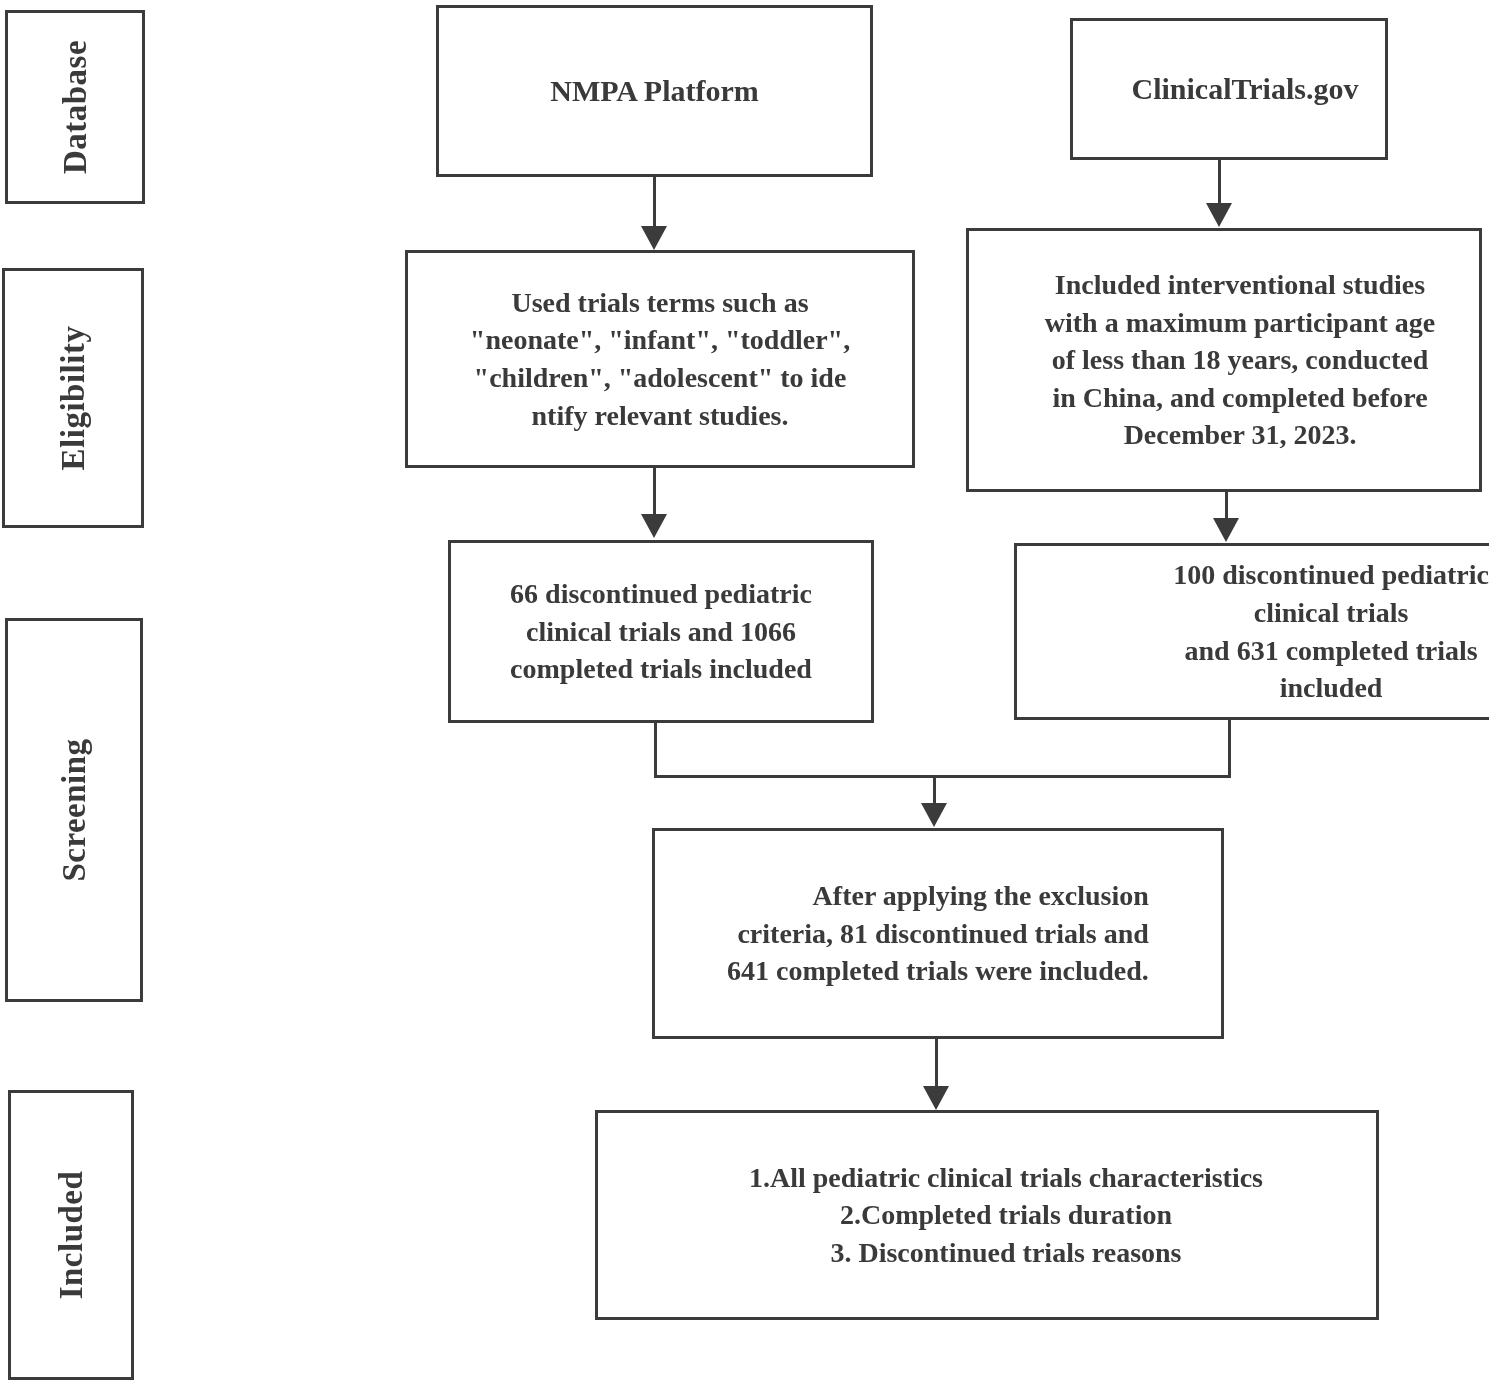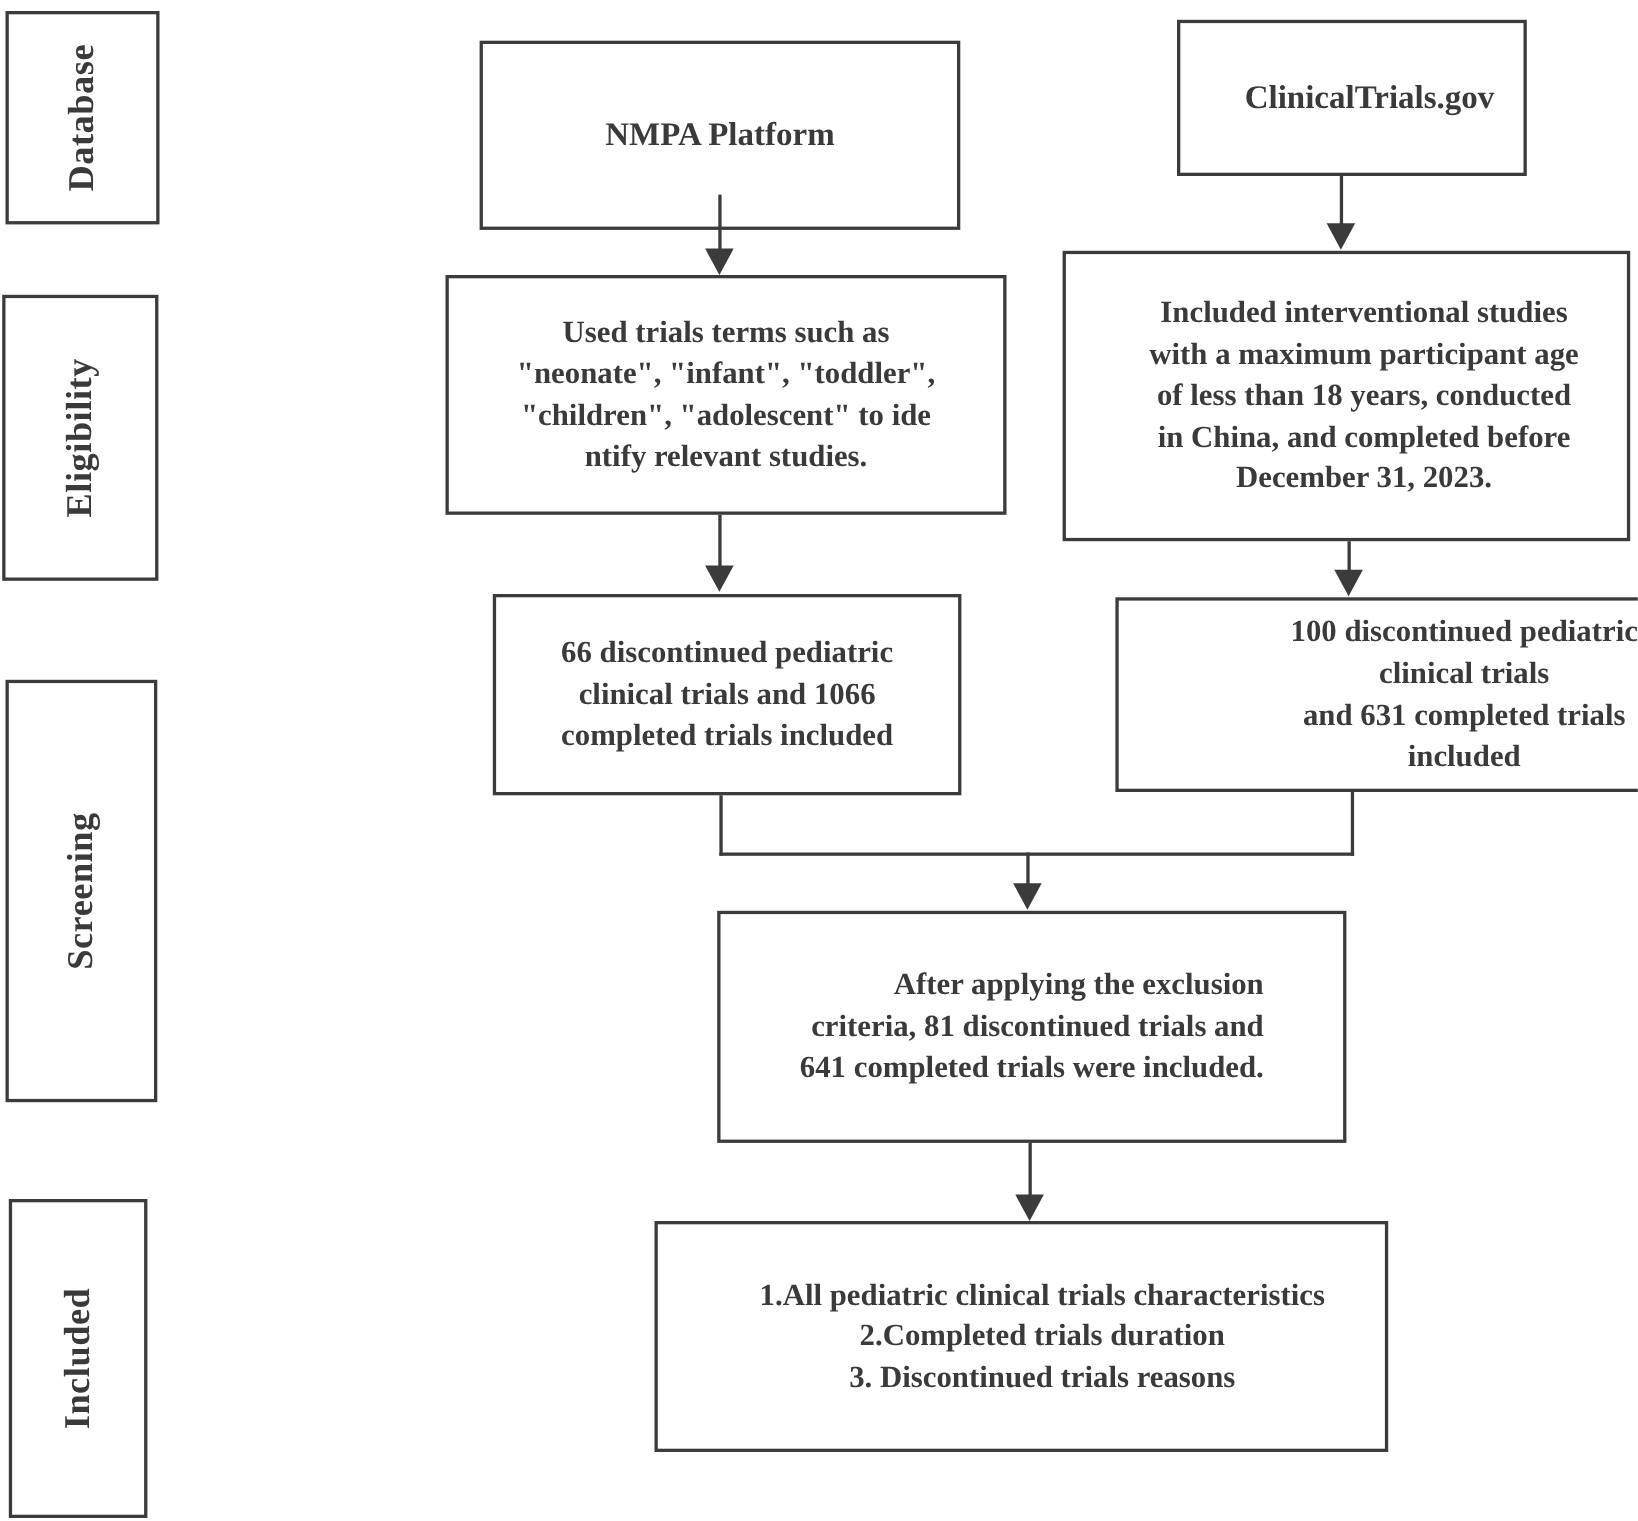--- a/index.html
+++ b/index.html
@@ -94,21 +94,21 @@
   </div>
 
   <div class="stage-box" style="left:5px; top:618px; width:138px; height:384px;">
     <span class="stage-label">Screening</span>
   </div>
 
   <div class="stage-box" style="left:8px; top:1090px; width:126px; height:290px;">
     <span class="stage-label">Included</span>
   </div>
 
-  <div class="box" style="left:436px; top:5px; width:437px; height:172px; font-size:30px;margin-top:32px;">
+  <div class="box" style="left:436px; top:5px; width:437px; height:172px; font-size:30px;">
     <span class="txt">NMPA Platform</span>
   </div>
 
   <div class="box" style="left:1070px; top:18px; width:318px; height:142px; font-size:30px;padding-left:32px;">
     <span class="txt">ClinicalTrials.gov</span>
   </div>
 
   <div class="vline" style="left:653px; top:177px; height:56px;"></div>
   <div class="arrowhead" style="left:641px; top:226px;"></div>
 
@@ -157,19 +157,19 @@
 
   <div class="box" style="left:652px; top:828px; width:572px; height:211px; font-size:28px;text-align:right;">
     <span class="txt">After applying the exclusion
 criteria, 81 discontinued trials and
 641 completed trials were included.</span>
   </div>
 
   <div class="vline" style="left:935px; top:1039px; height:52px;"></div>
   <div class="arrowhead" style="left:923px; top:1086px;"></div>
 
-  <div class="box" style="left:595px; top:1110px; width:667px; height:210px; font-size:28px;padding-left:38px;">
+  <div class="box" style="left:595px; top:1110px; width:784px; height:210px; font-size:28px;padding-left:38px;">
     <span class="txt">1.All pediatric clinical trials characteristics
 2.Completed trials duration
 3. Discontinued trials reasons</span>
   </div>
 
 </div>
 
 </body></html>

